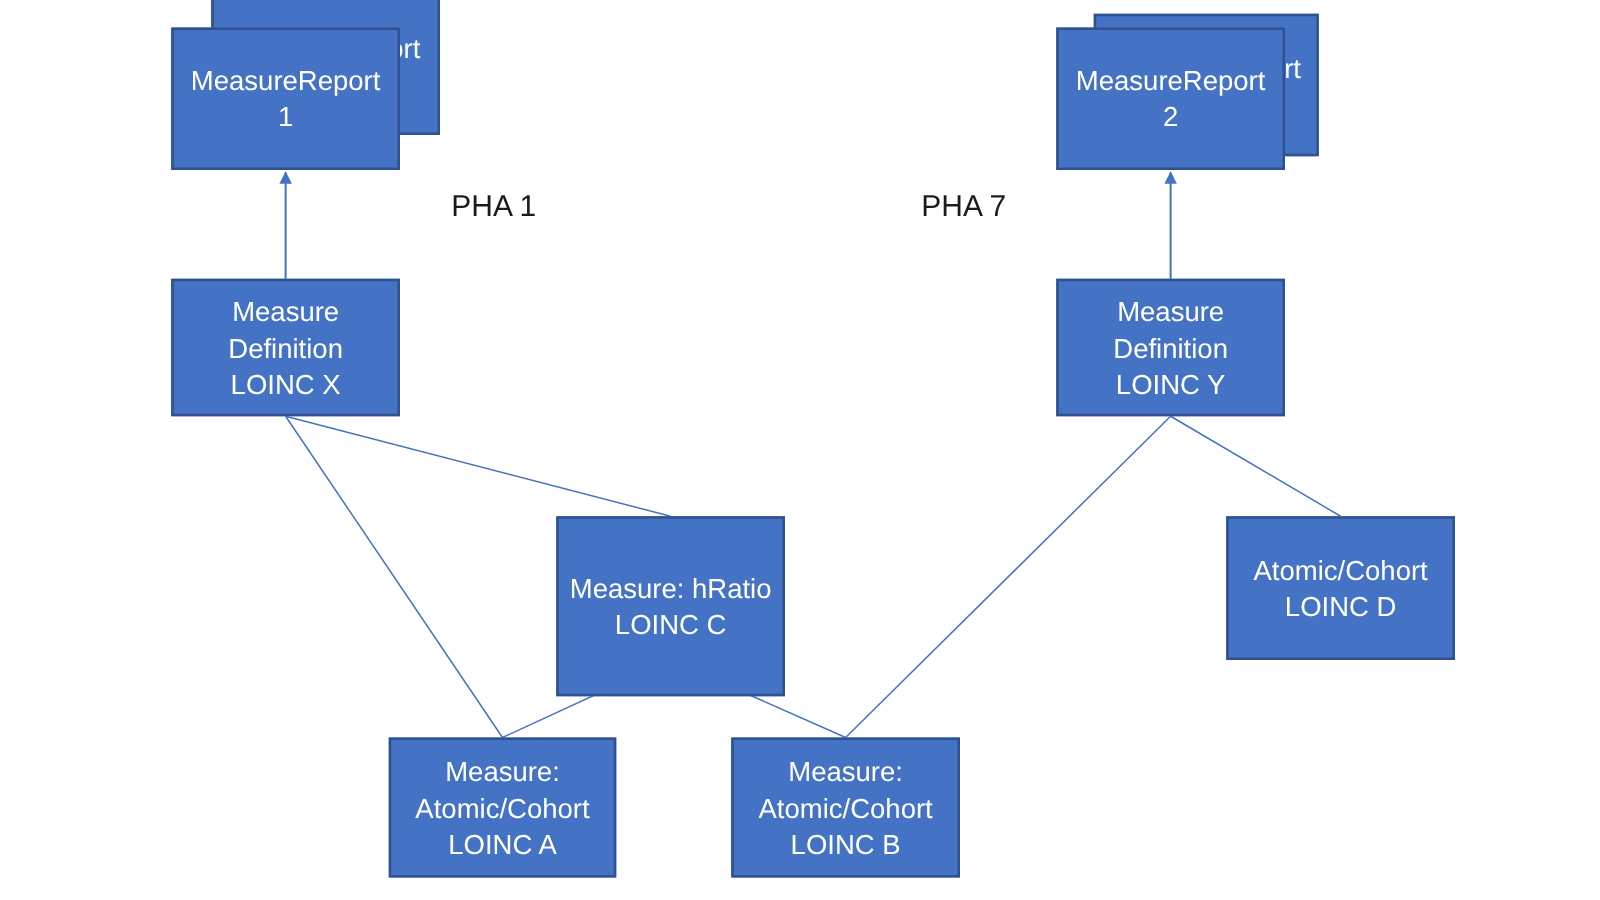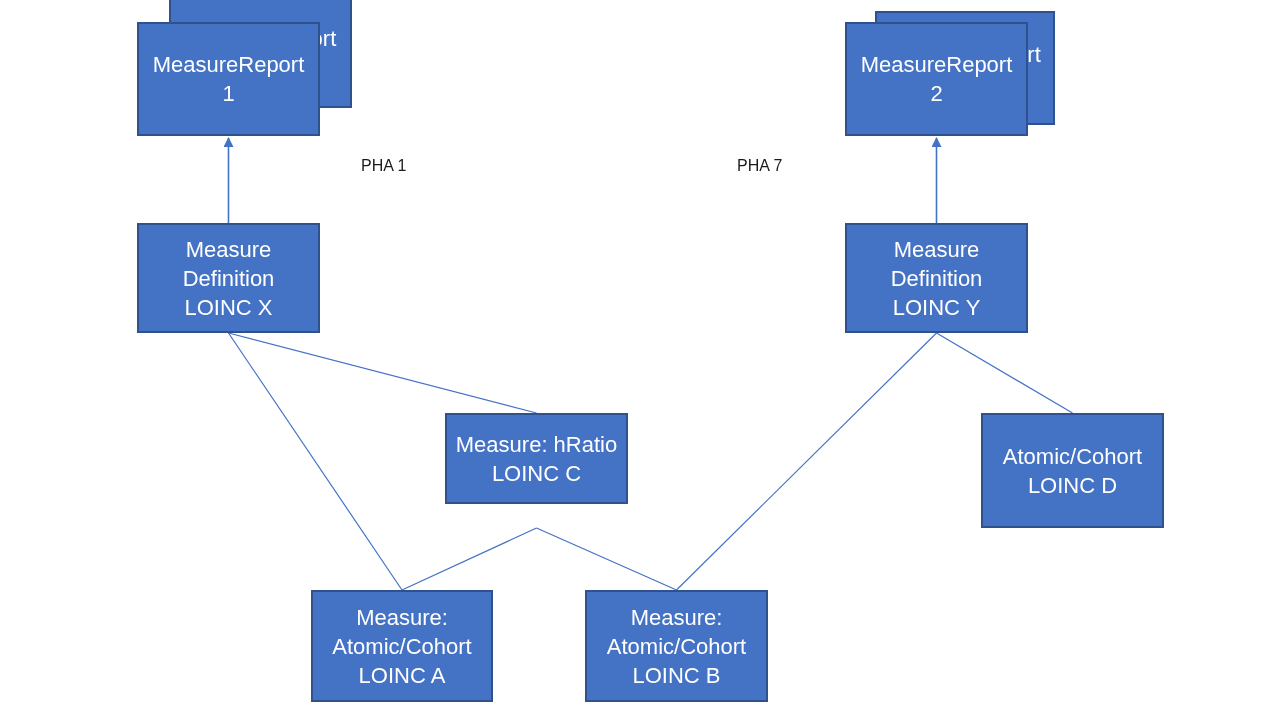--- a/index.html
+++ b/index.html
@@ -35,28 +35,28 @@
   }
   .box span{display:block;white-space:nowrap;}
   .back-box{justify-content:flex-start;padding-top:27px;}
   
   .n-mr1-back {left:169px;top:-5px;width:183px;height:113px;}
   .n-mr1      {left:137px;top:22px;width:183px;height:114px;}
   .n-mr2-back {left:875px;top:11px;width:180px;height:114px;}
   .n-mr2      {left:845px;top:22px;width:183px;height:114px;}
   .n-def-x    {left:137px;top:223px;width:183px;height:110px;}
   .n-def-y    {left:845px;top:223px;width:183px;height:110px;}
-  .n-hratio-c {left:445px;top:413px;width:183px;height:91px;}
+  .n-hratio-c {left:445px;top:413px;width:183px;height:144px;}
   .n-atomic-d {left:981px;top:413px;width:183px;height:115px;}
   .n-atomic-a {left:311px;top:590px;width:182px;height:112px;}
   .n-atomic-b {left:585px;top:590px;width:183px;height:112px;}
   .pha-label{
     position:absolute;
     color:var(--labeltext);
-    font-size:16px;line-height:28px;
+    font-size:24px;line-height:28px;
     z-index:1;
   }
   .pha-1{left:361px;top:152px;}
   .pha-2{left:737px;top:152px;}
 </style>
 </head>
 <body>
 
 <div class="stage">
 

